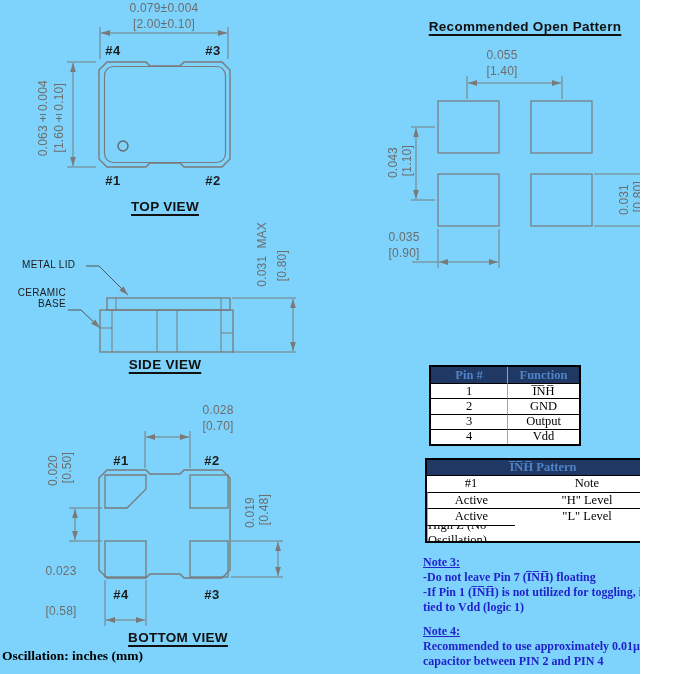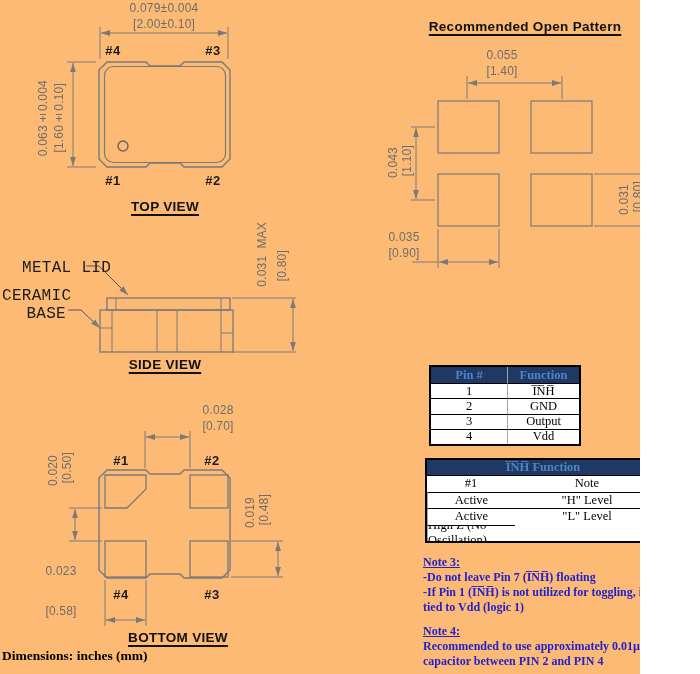--- a/index.html
+++ b/index.html
@@ -1,25 +1,25 @@
 <!DOCTYPE html>
 <html><head>
 <meta charset="utf-8">
 <style>
   html,body { margin:0; padding:0; background:#fff; }
-  #page { position:relative; width:640px; height:674px; background:#fdba74; overflow:hidden;
+  #page { position:relative; width:640px; height:674px; background:#7dd3fc; overflow:hidden;
           font-family:"Liberation Sans", sans-serif; }
 
   .t   { position:absolute; font-size:12px; color:#6d6d6d; white-space:nowrap; letter-spacing:.2px; }
   .ctr { text-align:center; }
   .vt  { writing-mode:vertical-rl; transform:rotate(180deg); }
   .pin { color:#1c1c1c; font-weight:bold; font-size:13px; letter-spacing:.5px; }
   .vtitle { color:#111; font-weight:bold; font-size:13.5px; letter-spacing:.3px;
             text-decoration:underline; text-underline-offset:3px; text-decoration-thickness:1.5px; }
-  .drawlabel { color:#1c1c1c; font-size:16px; letter-spacing:.3px;font-family:Liberation Mono, monospace; }
+  .drawlabel { color:#1c1c1c; font-size:10px; letter-spacing:.3px; }
 
   .gtable { position:absolute; background:#fff; border:2px solid #000; display:grid;
             font-family:"Liberation Serif", serif; font-size:12.5px; color:#000; }
   .gtable .cell { display:flex; align-items:center; justify-content:center;
                   border-top:1px solid #000; border-left:1px solid #a3a3a3; overflow:hidden; }
   .gtable .nt { border-top:none; }
   .gtable .nl { border-left:none; }
   .gtable .hd { background:#1F3864; color:#5083C6; font-weight:bold; }
   #pin-table { left:429px; top:365px; width:148px; grid-template-columns:76px 72px;
                grid-template-rows:16px repeat(4, 15.25px); }
@@ -165,34 +165,34 @@
     <div class="cell">I̅N̅H̅</div>
     <div class="cell nl">2</div>
     <div class="cell">GND</div>
     <div class="cell nl">3</div>
     <div class="cell">Output</div>
     <div class="cell nl">4</div>
     <div class="cell">Vdd</div>
   </div>
 
   <div id="inh-table" class="gtable">
-    <div class="cell hd nt nl span2">I̅N̅H̅ Function</div>
+    <div class="cell hd nt nl span2">I̅N̅H̅ Pattern</div>
     <div class="cell nl">#1</div>
     <div class="cell nl">Note</div>
     <div class="cell">Active</div>
     <div class="cell nl">"H" Level</div>
     <div class="cell">Active</div>
     <div class="cell nl">"L" Level</div>
     <div class="cell">High Z (No Oscillation)</div>
   </div>
 
   <div id="notes">
     <div class="note-title">Note 3:</div>
     <div>-Do not leave Pin 7 (I̅N̅H̅) floating</div>
     <div>-If Pin 1 (I̅N̅H̅) is not utilized for toggling, it must be tied to Vdd (logic 1)</div>
     <div class="gap"></div>
     <div class="note-title">Note 4:</div>
     <div>Recommended to use approximately 0.01µF bypass capacitor between PIN 2 and PIN 4</div>
   </div>
 
-  <div id="dims-note">Dimensions: inches (mm)</div>
+  <div id="dims-note">Oscillation: inches (mm)</div>
 
 </div>
 
 </body></html>

